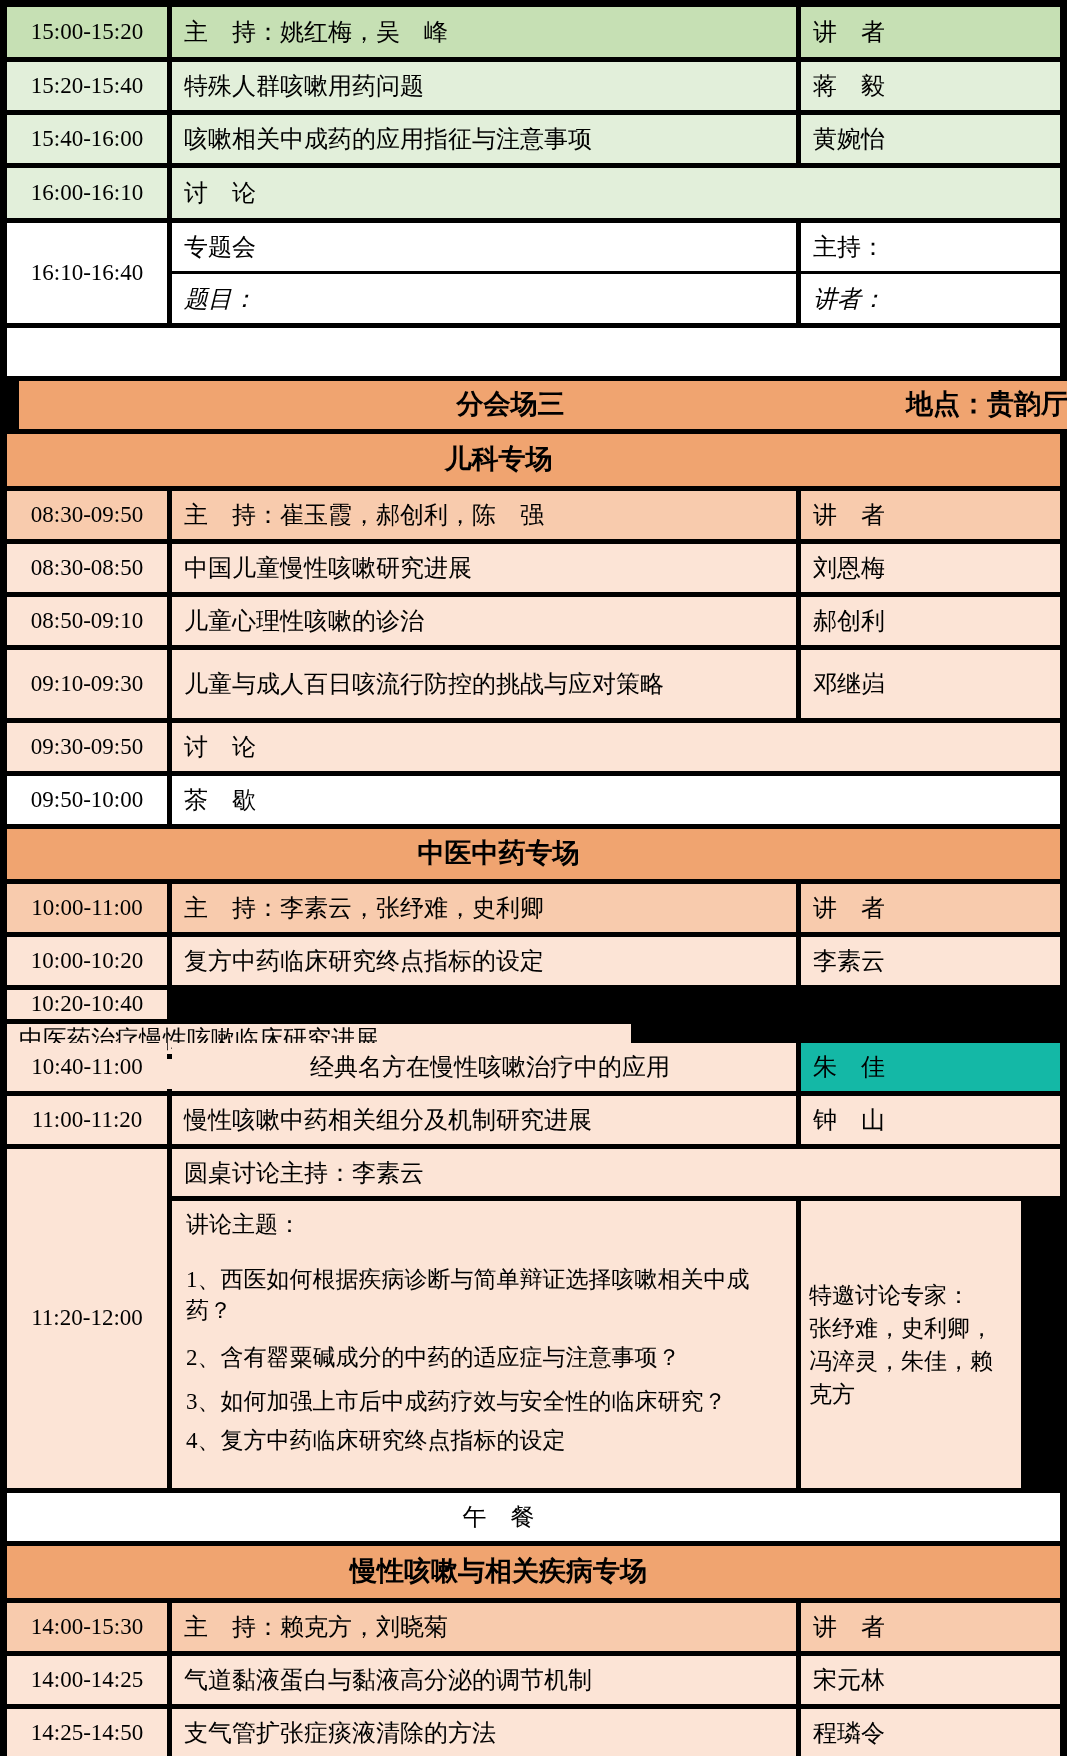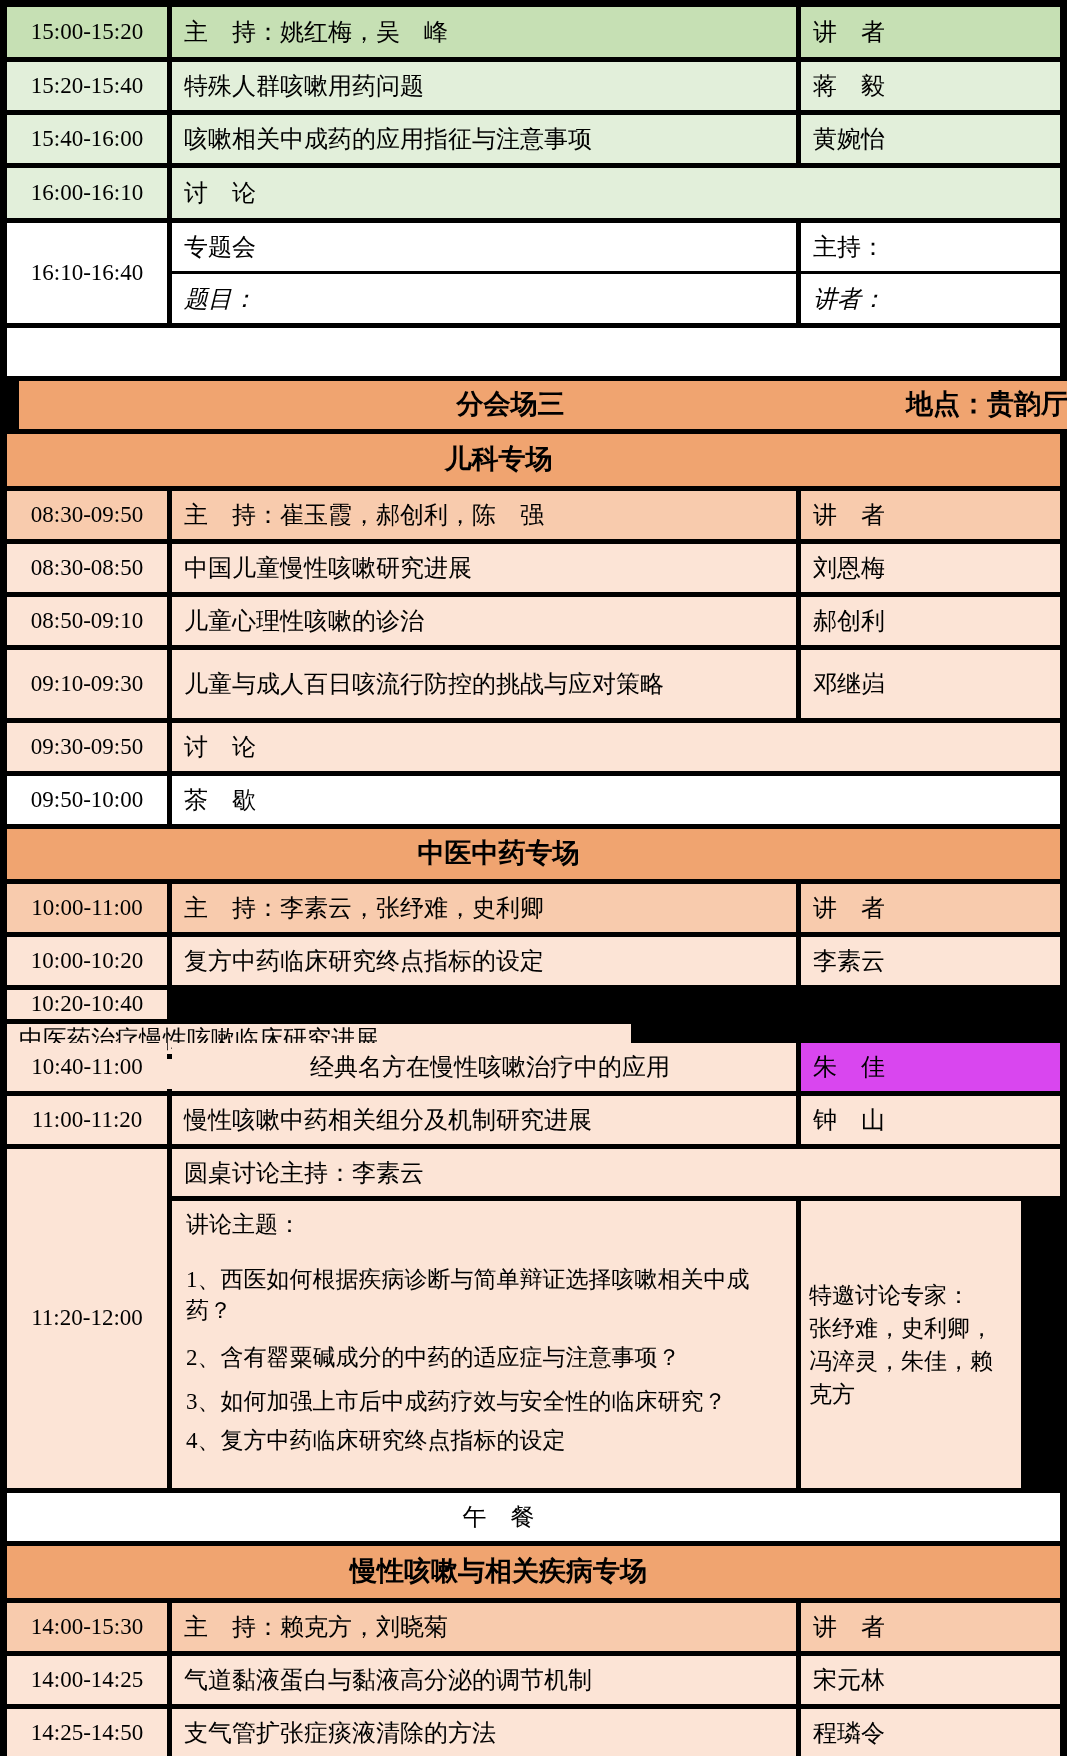--- a/index.html
+++ b/index.html
@@ -229,21 +229,21 @@
         <span>冯淬灵</span>
       </div>
     </div>
     <div class="row" style="height: 48px;">
       <div class="cell time" style="background: rgb(252, 228, 214);">
         <span>10:40-11:00</span>
       </div>
       <div class="cell title" style="background: rgb(252, 228, 214); justify-content: center;">
         <span>经典名方在慢性咳嗽治疗中的应用</span>
       </div>
-      <div class="cell speaker" style="background: #d946ef;">
+      <div class="cell speaker" style="background: #14b8a6;">
         <span>朱　佳</span>
       </div>
     </div>
     <div class="row" style="height: 48px;">
       <div class="cell time" style="background: rgb(252, 228, 214);">
         <span>11:00-11:20</span>
       </div>
       <div class="cell title" style="background: rgb(252, 228, 214);">
         <span>慢性咳嗽中药相关组分及机制研究进展</span>
       </div>

